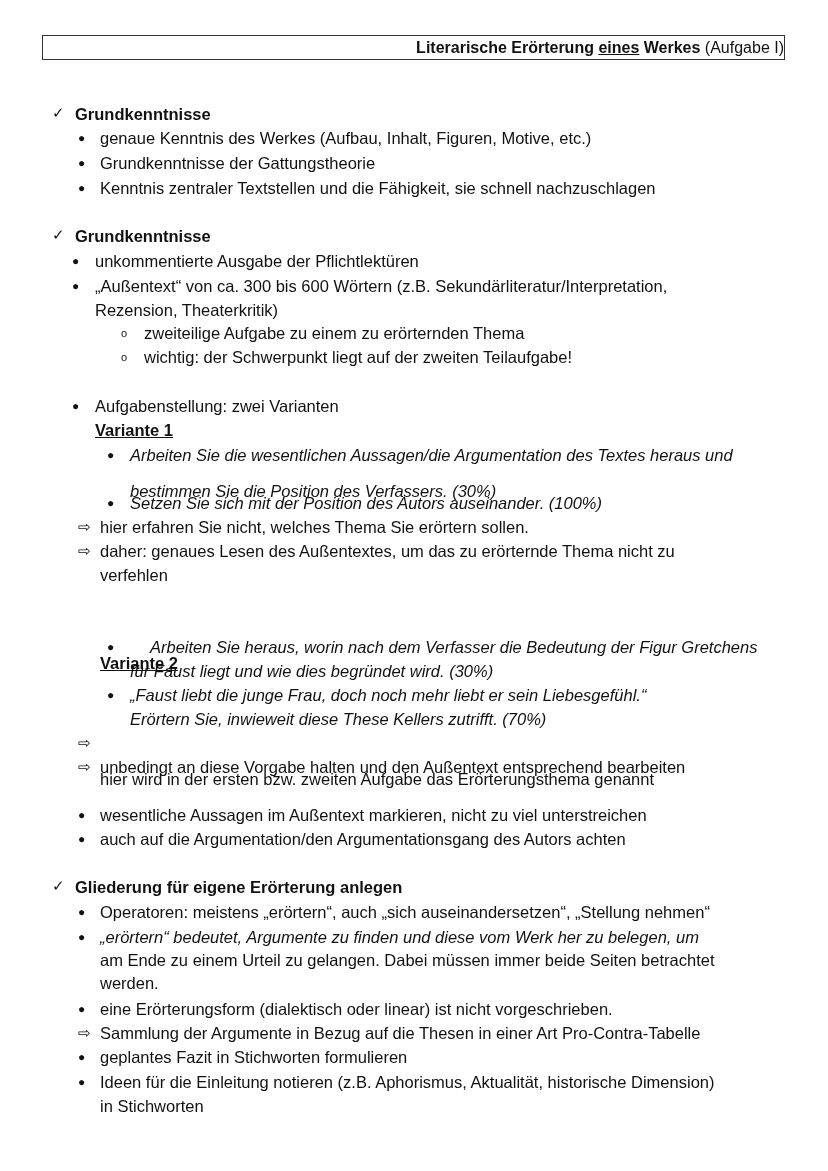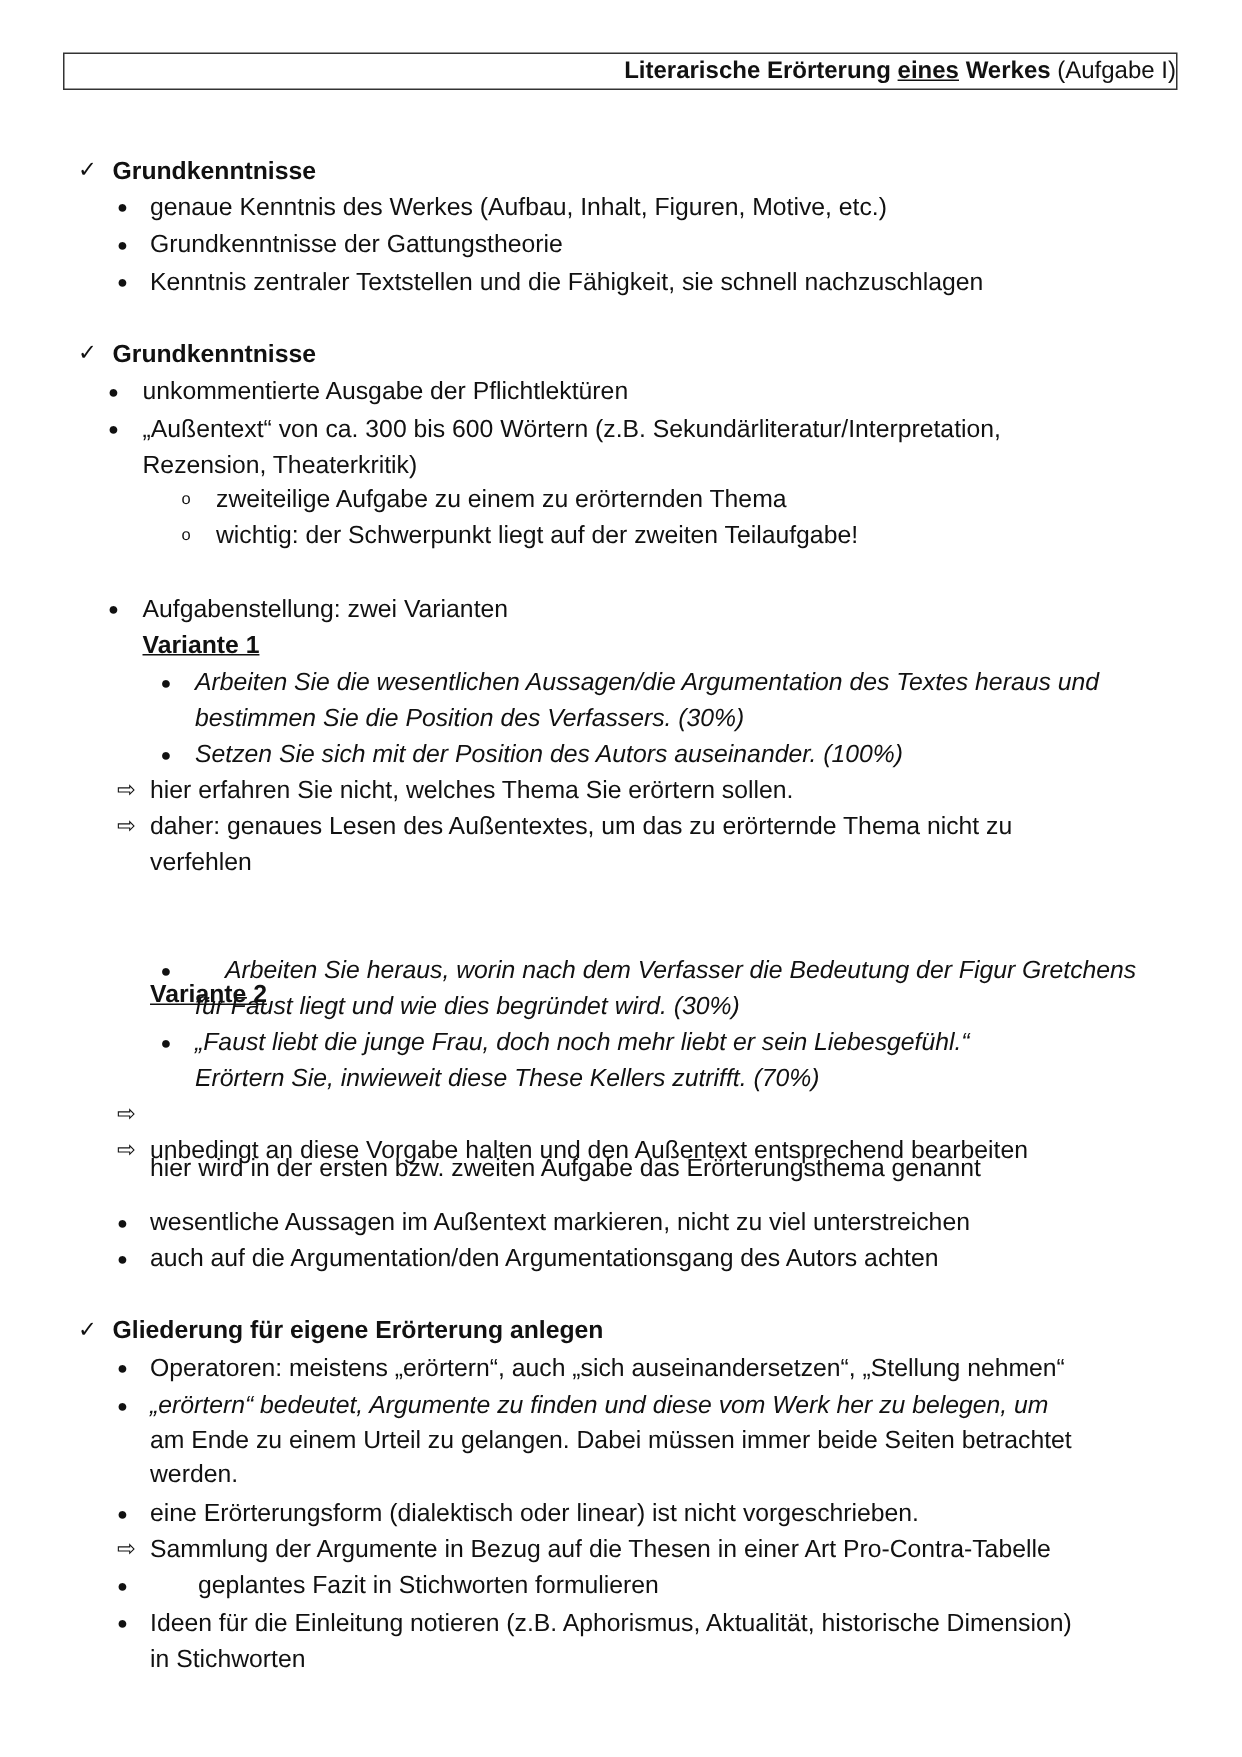--- a/index.html
+++ b/index.html
@@ -45,21 +45,21 @@
 <span class="circle" style="left:121px;top:323px;">o</span>
 <div class="line" style="left:144px;top:323px;">zweiteilige Aufgabe zu einem zu erörternden Thema</div>
 <span class="circle" style="left:121px;top:347px;">o</span>
 <div class="line" style="left:144px;top:347px;">wichtig: der Schwerpunkt liegt auf der zweiten Teilaufgabe!</div>
 
 <span class="bullet" style="left:72px;top:396px;">●</span>
 <div class="line" style="left:95px;top:396px;">Aufgabenstellung: zwei Varianten</div>
 <div class="line ul" style="left:95px;top:420px;">Variante 1</div>
 <span class="bullet" style="left:107px;top:445px;">●</span>
 <div class="line it" style="left:130px;top:445px;">Arbeiten Sie die wesentlichen Aussagen/die Argumentation des Textes heraus und</div>
-<div class="line it" style="left:130px;top:469px;">bestimmen Sie die Position des Verfassers. (30%)</div>
+<div class="line it" style="left:130px;top:481px;">bestimmen Sie die Position des Verfassers. (30%)</div>
 <span class="bullet" style="left:107px;top:493px;">●</span>
 <div class="line it" style="left:130px;top:493px;">Setzen Sie sich mit der Position des Autors auseinander. (100%)</div>
 <span class="arrow" style="left:78px;top:517px;">⇨</span>
 <div class="line" style="left:100px;top:517px;">hier erfahren Sie nicht, welches Thema Sie erörtern sollen.</div>
 <span class="arrow" style="left:78px;top:541px;">⇨</span>
 <div class="line" style="left:100px;top:541px;">daher: genaues Lesen des Außentextes, um das zu erörternde Thema nicht zu</div>
 <div class="line" style="left:100px;top:565px;">verfehlen</div>
 
 <div class="line ul" style="left:100px;top:613px;margin-top:40px;">Variante 2</div>
 <span class="bullet" style="left:107px;top:637px;">●</span>
@@ -84,16 +84,16 @@
 <div class="line" style="left:100px;top:902px;">Operatoren: meistens „erörtern“, auch  „sich auseinandersetzen“, „Stellung nehmen“</div>
 <span class="bullet" style="left:78px;top:927px;">●</span>
 <div class="line" style="left:100px;top:927px;font-style:italic;">„erörtern“ bedeutet, Argumente zu finden und diese vom Werk her zu belegen, um</div>
 <div class="line" style="left:100px;top:950px;">am Ende zu einem Urteil zu gelangen. Dabei müssen immer beide Seiten betrachtet</div>
 <div class="line" style="left:100px;top:973px;">werden.</div>
 <span class="bullet" style="left:78px;top:999px;">●</span>
 <div class="line" style="left:100px;top:999px;">eine Erörterungsform (dialektisch oder linear) ist nicht vorgeschrieben.</div>
 <span class="arrow" style="left:78px;top:1023px;">⇨</span>
 <div class="line" style="left:100px;top:1023px;">Sammlung der Argumente in Bezug auf die Thesen in einer Art Pro-Contra-Tabelle</div>
 <span class="bullet" style="left:78px;top:1047px;">●</span>
-<div class="line" style="left:100px;top:1047px;margin-left:32px;">geplantes Fazit in Stichworten formulieren</div>
+<div class="line" style="left:100px;top:1047px;">geplantes Fazit in Stichworten formulieren</div>
 <span class="bullet" style="left:78px;top:1072px;">●</span>
 <div class="line" style="left:100px;top:1072px;">Ideen für die Einleitung notieren (z.B. Aphorismus, Aktualität, historische Dimension)</div>
 <div class="line" style="left:100px;top:1096px;">in Stichworten</div>
 
 </body></html>

